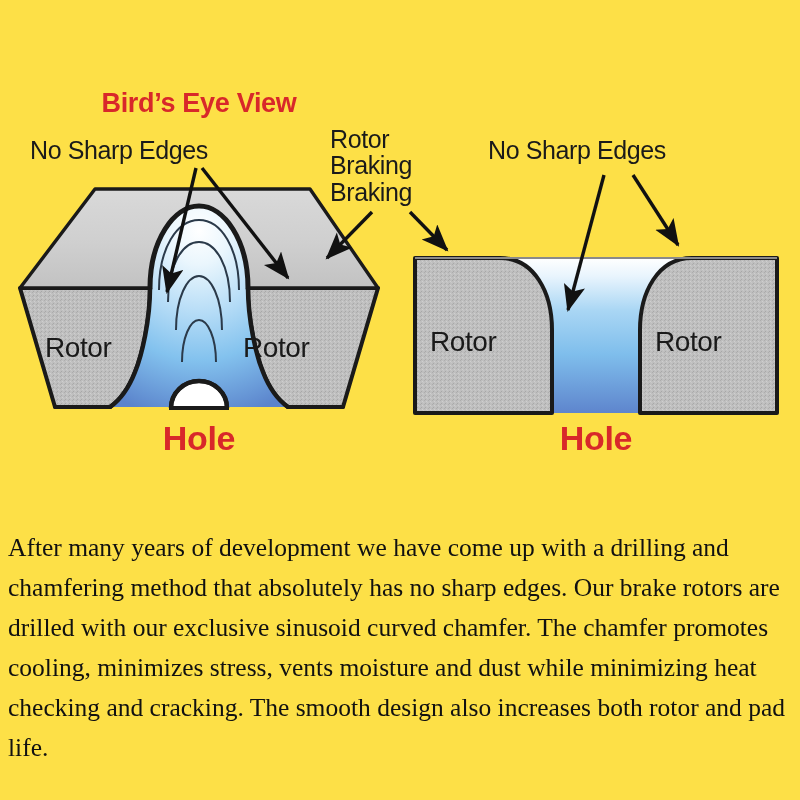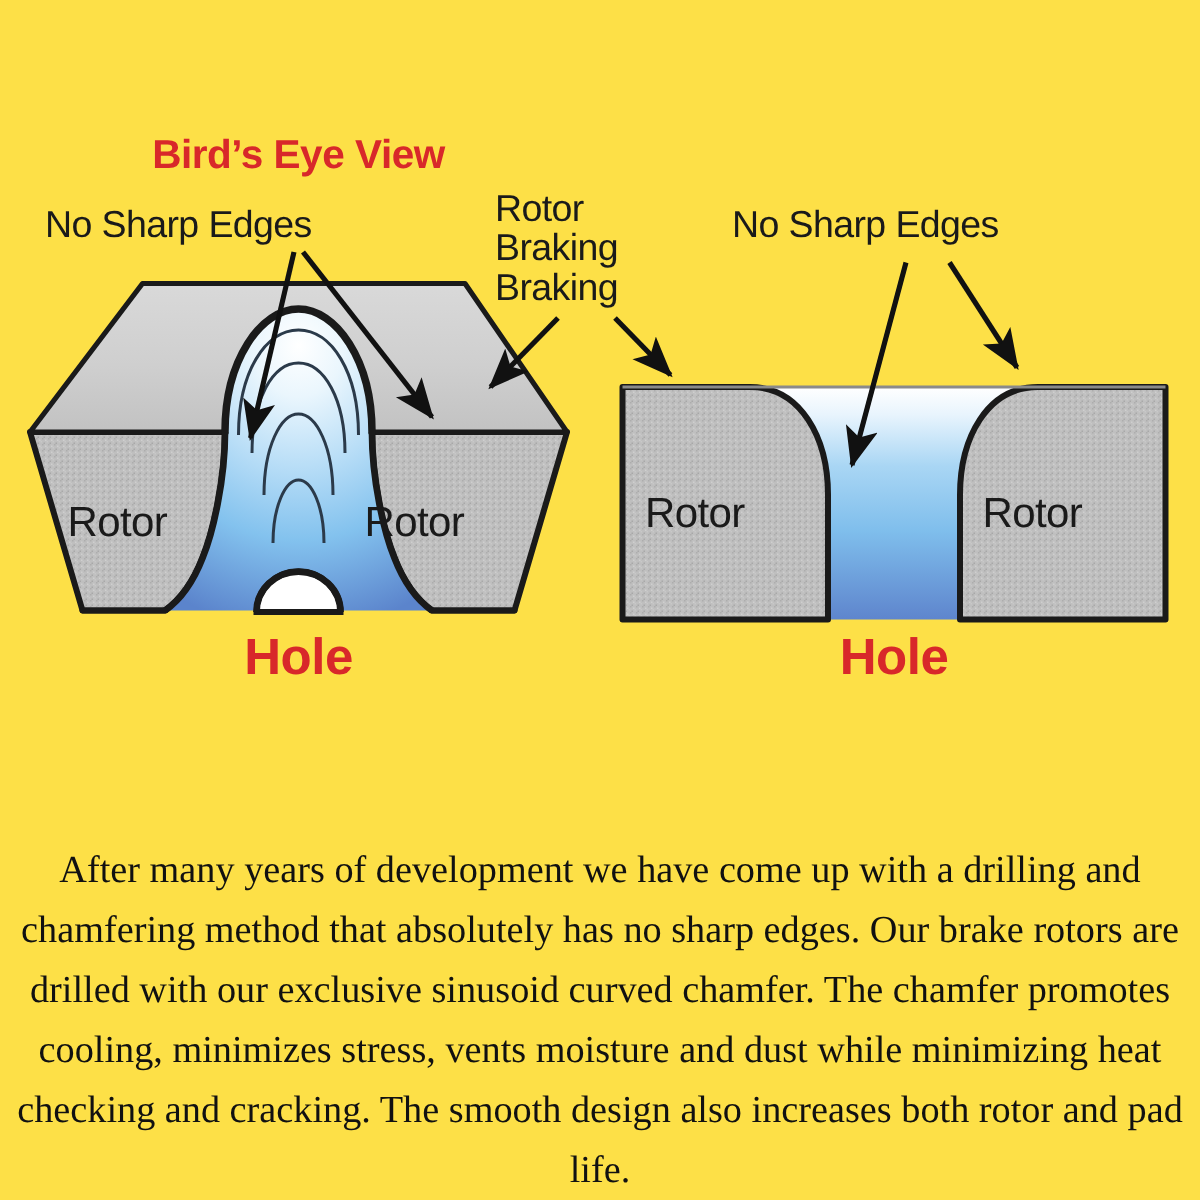--- a/index.html
+++ b/index.html
@@ -59,22 +59,20 @@
   
   #body-copy {
     position: absolute;
     left: 8px;
     top: 528px;
     width: 784px;
     font-family: "Liberation Serif", serif;
     font-size: 25.5px;
     line-height: 40px;
     color: #111111;
-    text-align: center;
-    margin-top: 32px;
   }
 </style>
 </head>
 <body>
 
 <div id="page">
 
   <svg class="diagram-svg" width="800" height="520" viewBox="0 0 800 520">
     <defs>
 

